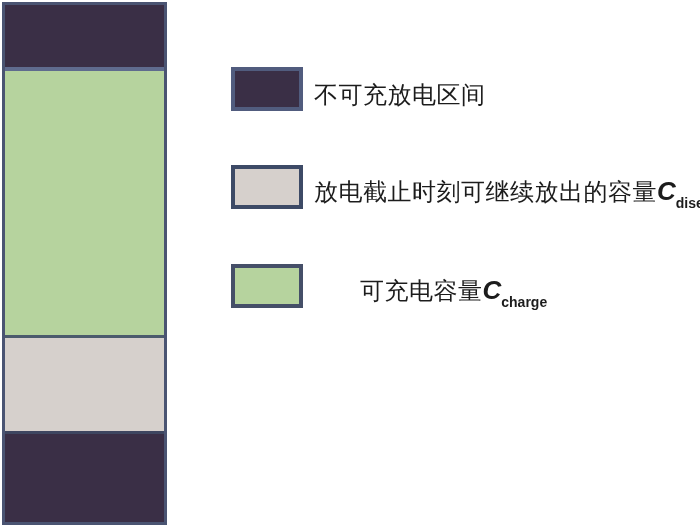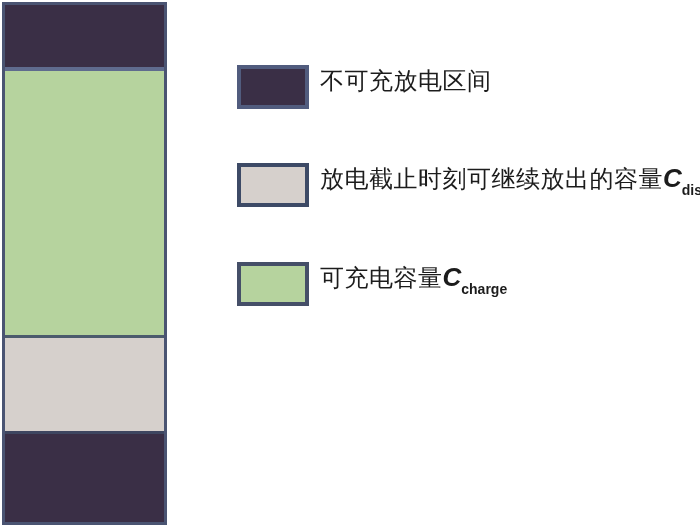--- a/index.html
+++ b/index.html
@@ -24,28 +24,28 @@
   }
   .seg { width: 100%; }
   .seg.sep-light { border-bottom: 4px solid #5f6b8e; }
   .seg.sep-mid   { border-bottom: 3px solid #4c5b6d; }
   .seg.sep-dark  { border-bottom: 3px solid #3e4660; }
   .seg.grow { flex: 1; }
 
   
   .legend-row {
     position: absolute;
-    left: 237px;
+    left: 231px;
     height: 46px;
     display: flex;
-    align-items: flex-start;
+    align-items: flex-end;
   }
   .legend-row.row-1 { top: 65px; }
   .legend-row.row-2 { top: 163px; }
-  .legend-row.row-3 { top: 262px; }
+  .legend-row.row-3 { top: 262px; gap: 46px; }
   .swatch {
     width: 64px; height: 36px;
     border: 4px solid #44506e;
     margin-right: 11px;
     flex: 0 0 auto;
   }
   .legend-text {
     font-size: 24px;
     color: #1c1c1c;
     white-space: nowrap;

